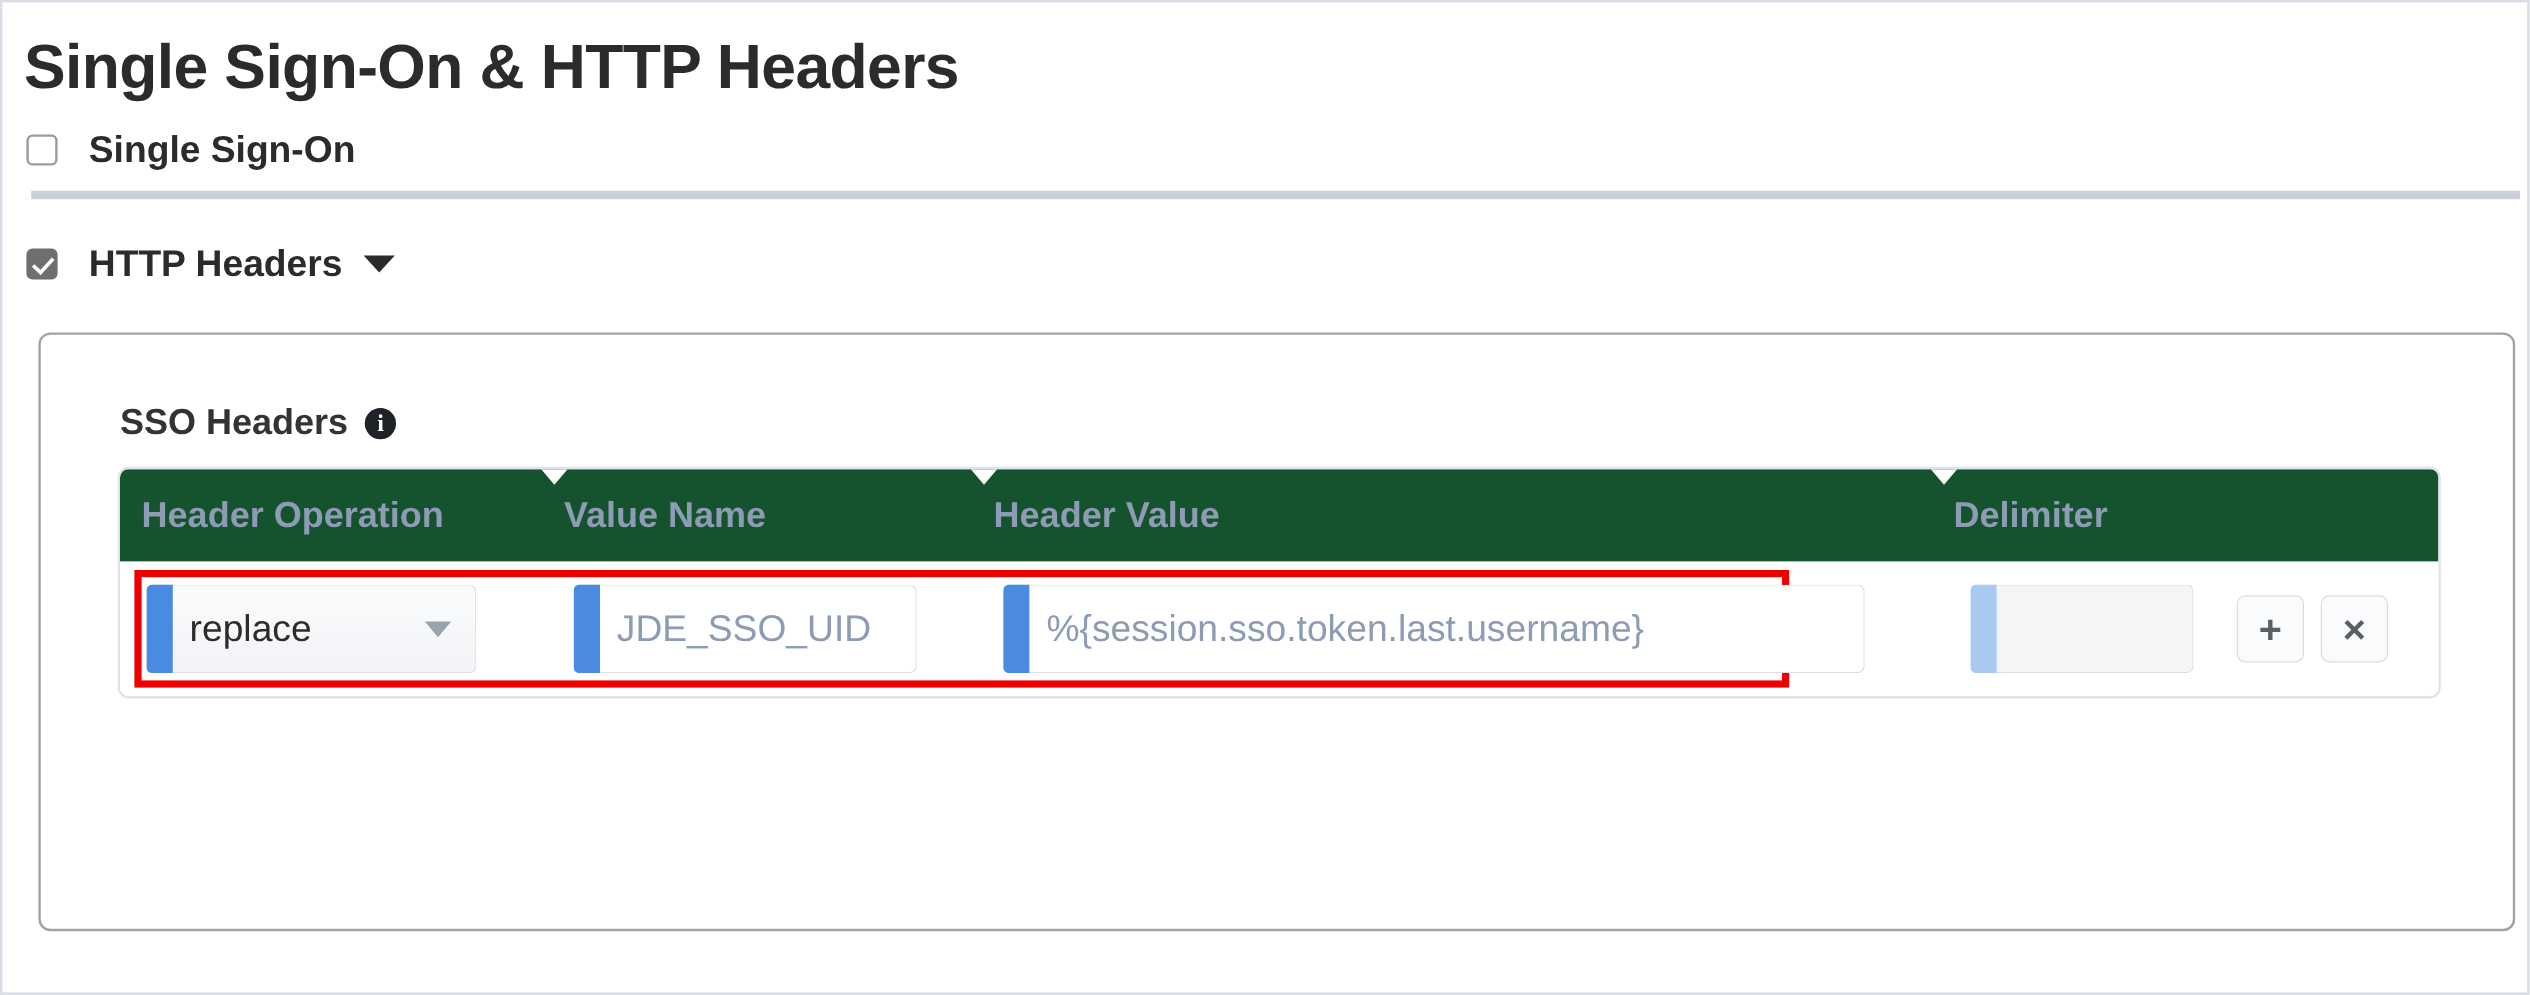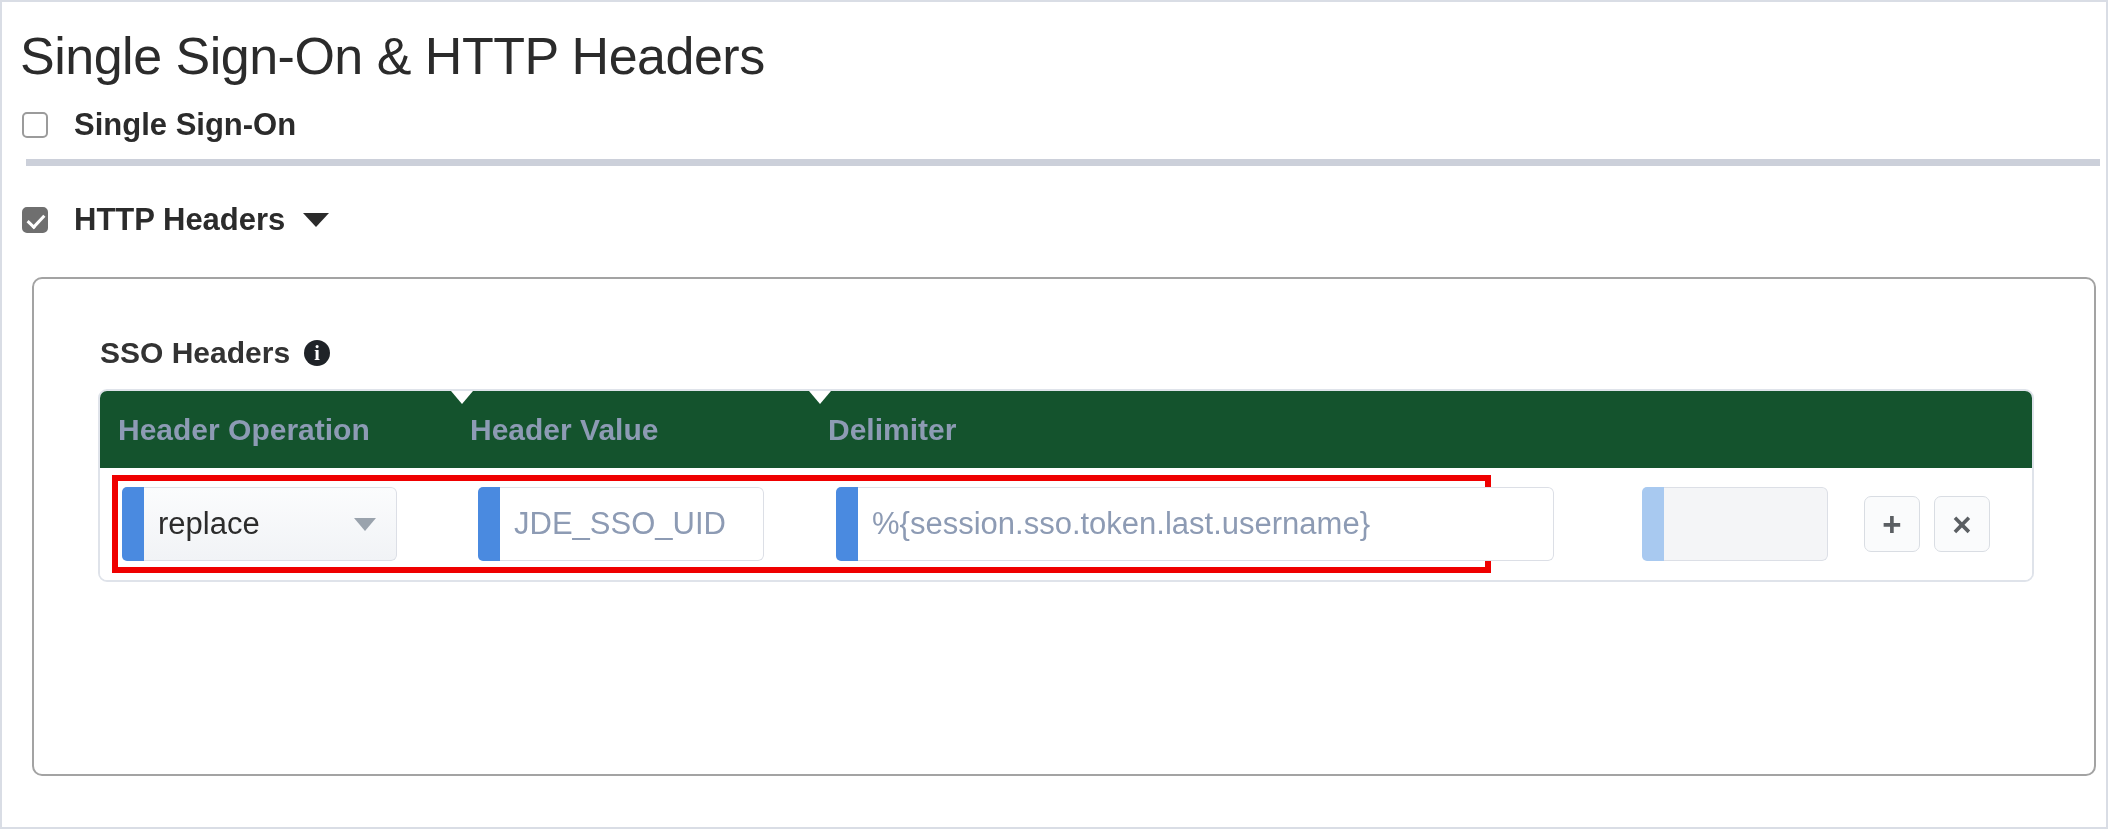--- a/index.html
+++ b/index.html
@@ -25,21 +25,21 @@
   .content {
     position: absolute;
     left: 0; top: 0;
     width: 2104px; height: 825px;
     padding: 14px 0 0 14px;
   }
 
   
   .page-title {
     font-size: 52px;
-    font-weight: normal;
+    font-weight: bold;
     color: #2b2b2b;
     letter-spacing: -0.5px;
     line-height: 1.1;
     margin: 12px 0 0 4px;
     white-space: nowrap;
   }
 
   
   .chk-row {
     display: flex;
@@ -306,20 +306,24 @@
       </div>
 
       <div class="table-wrap">
 
         <div class="thead">
           <div class="th th-op">
             <span>Header Operation</span>
           </div>
           <div class="th th-name">
             <span class="notch"></span>
+            <span>Value Name</span>
+          </div>
+          <div class="th th-value">
+            <span class="notch"></span>
             <span>Header Value</span>
           </div>
           <div class="th th-delim">
             <span class="notch"></span>
             <span>Delimiter</span>
           </div>
         </div>
 
         <div class="tbody">
 

